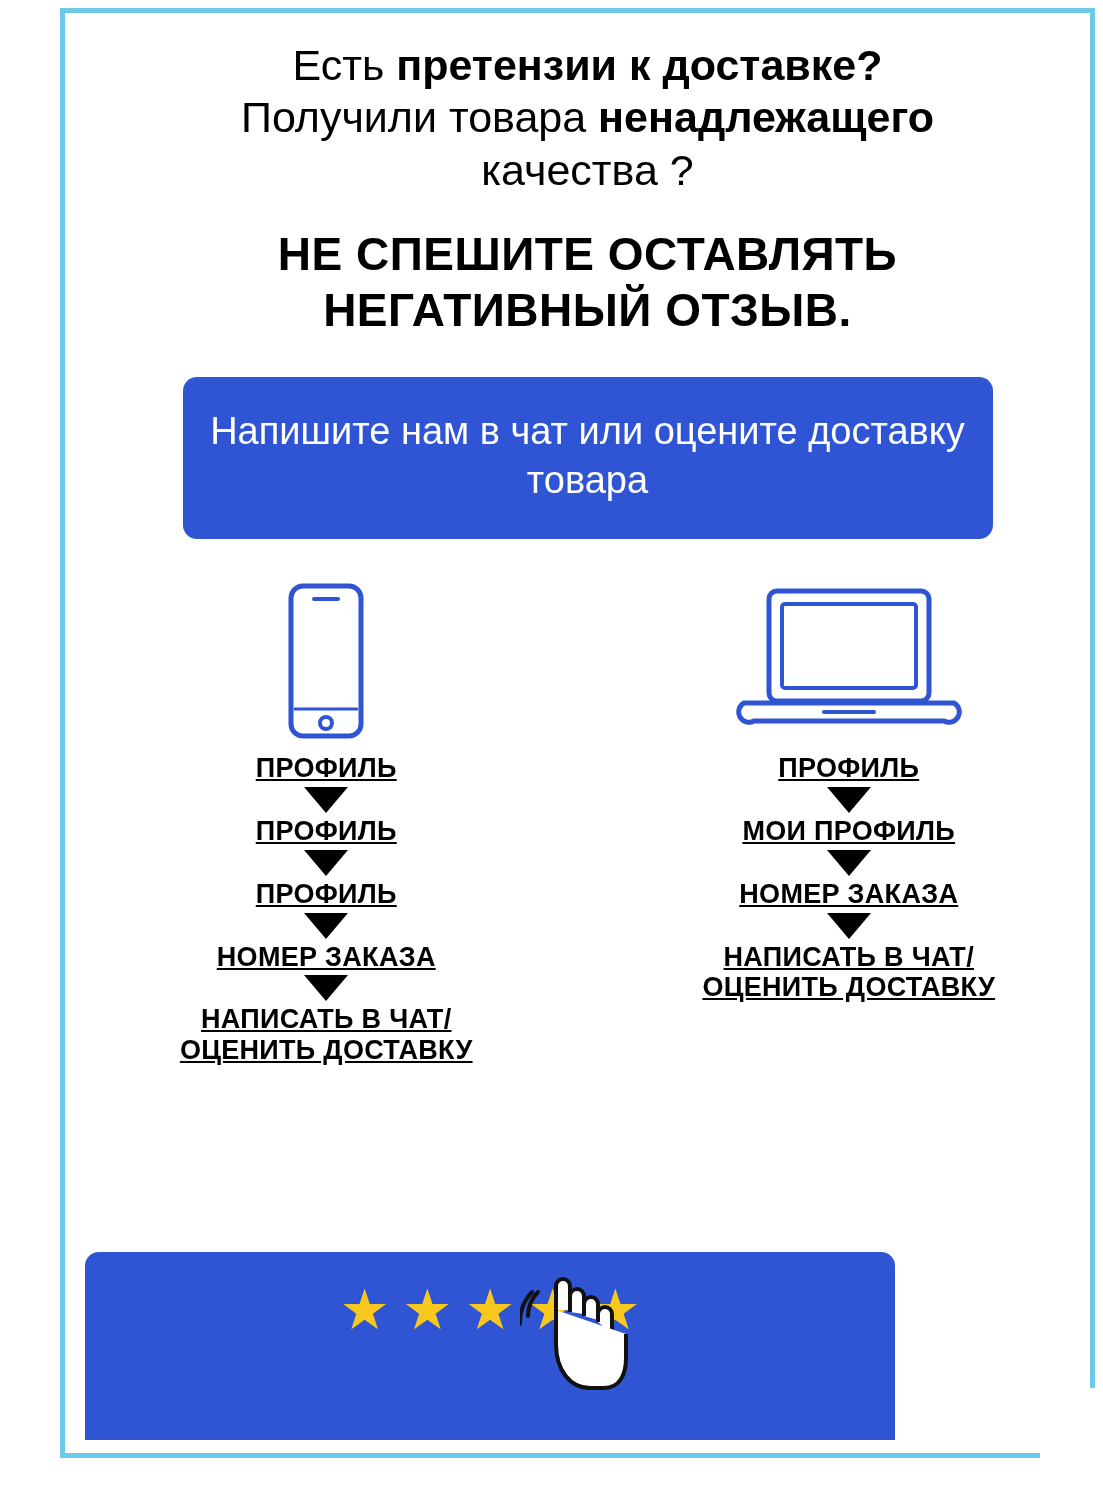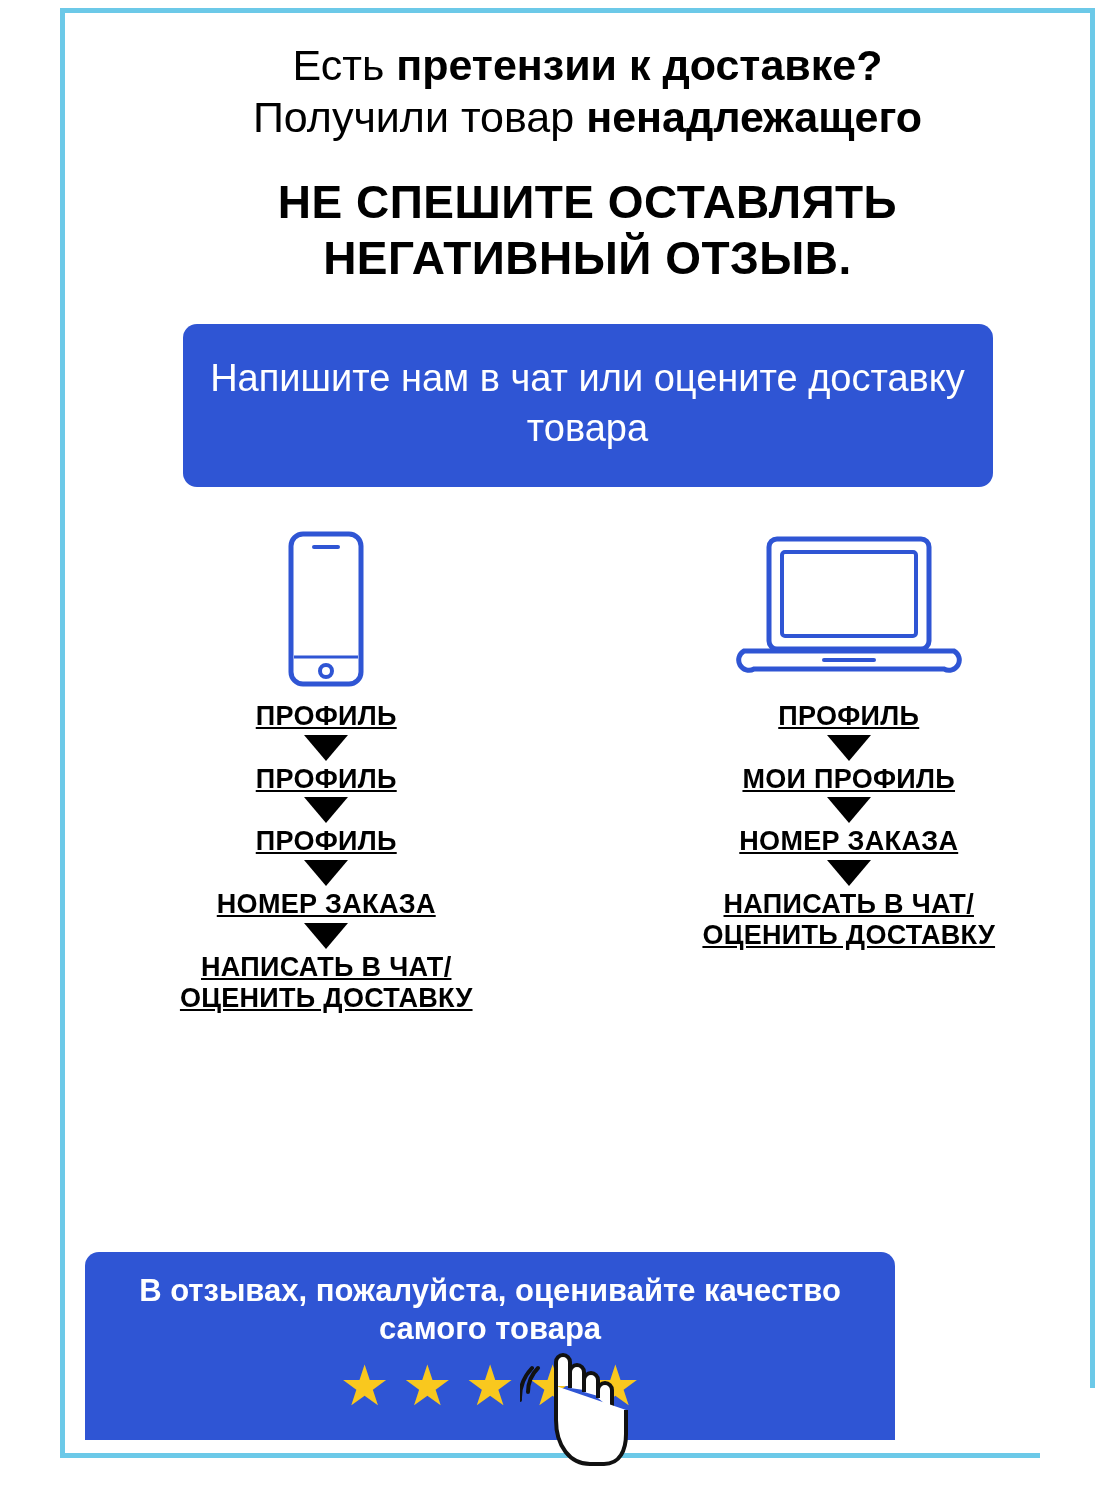--- a/index.html
+++ b/index.html
@@ -177,21 +177,22 @@
 
   <div class="frame-top"></div>
   <div class="frame-left"></div>
   <div class="frame-bottom"></div>
   <div class="frame-right"></div>
 
   <div class="content">
 
     <div class="headline">
       <span>Есть </span><b>претензии к доставке?</b><br>
-      <span>Получили товар </span><b>ненадлежащего</b><br>
+      <span>Получили товара </span><b>ненадлежащего</b><br>
+      <span>качества ?</span>
     </div>
 
     <div class="subhead">НЕ СПЕШИТЕ ОСТАВЛЯТЬ НЕГАТИВНЫЙ ОТЗЫВ.</div>
 
     <div class="cta-box">
       <div class="cta-box-text">Напишите нам в чат или оцените доставку товара</div>
     </div>
 
     <div class="columns">
 
@@ -236,21 +237,20 @@
           <div class="arrow-down"></div>
           <div class="step">НАПИСАТЬ В ЧАТ/
 ОЦЕНИТЬ ДОСТАВКУ</div>
         </div>
       </div>
 
     </div>
   </div>
 
   <div class="footer-box">
-    <div class="footer-text">В отзывах, пожалуйста, оценивайте качество самого товара</div>
     <div class="stars">
       <span class="star">★</span>
       <span class="star">★</span>
       <span class="star">★</span>
       <span class="star">★</span>
       <span class="star">★</span>
       <span class="hand">
         <svg width="140" height="120" viewBox="0 0 140 120" aria-hidden="true">
           <path d="M8 40 a34 34 0 0 1 10 -24" fill="none" stroke="#111" stroke-width="4" stroke-linecap="round"></path>
           <path d="M0 48 a44 44 0 0 1 12 -32" fill="none" stroke="#111" stroke-width="4" stroke-linecap="round"></path>

